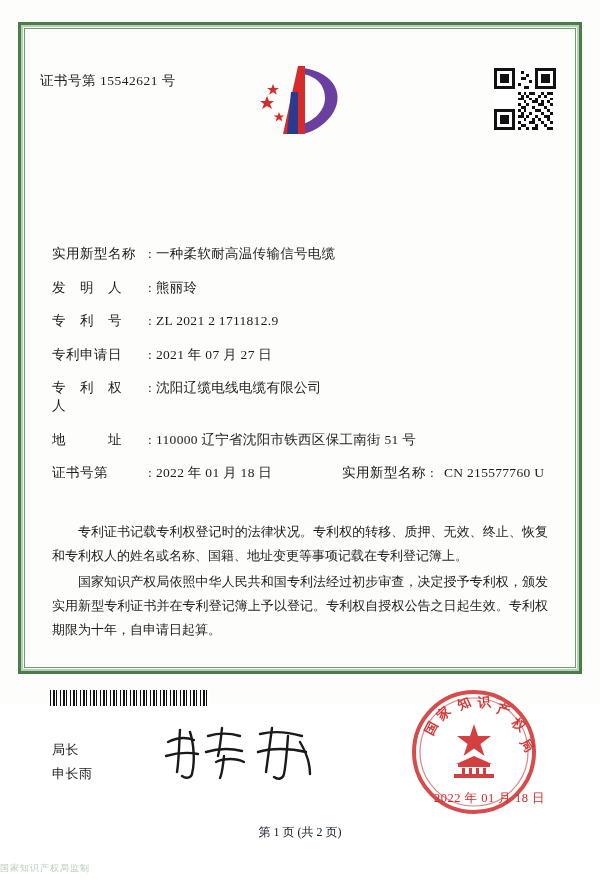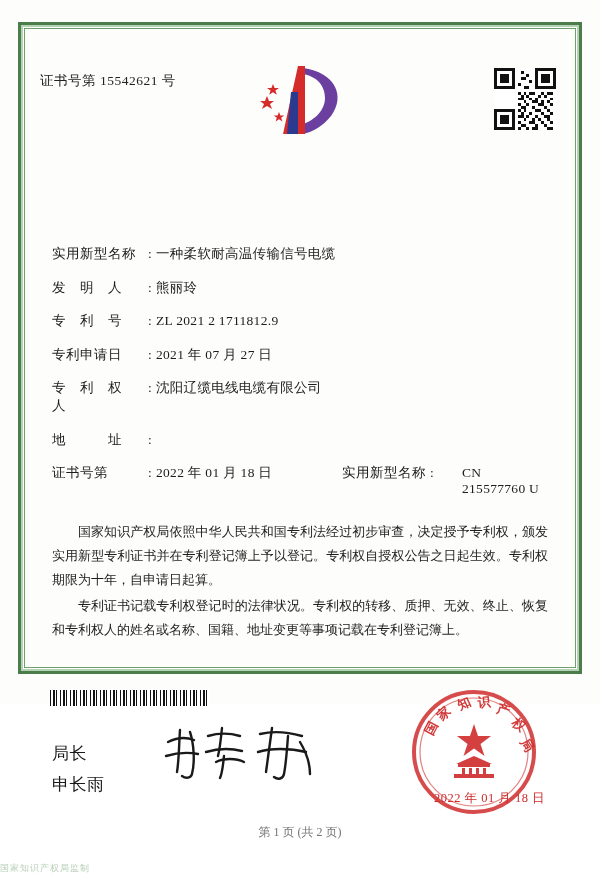--- a/index.html
+++ b/index.html
@@ -121,21 +121,21 @@
     flex: 0 0 auto;
     min-width: 160px;
   }
   .field-sub-label {
     flex: 0 0 auto;
     margin-left: 26px;
     letter-spacing: 0.5px;
   }
   .field-sub-value {
     flex: 1 1 auto;
-    margin-left: 24px;
+    margin-left: 6px;
     letter-spacing: 0.3px;
   }
 
   .body-text {
     position: absolute;
     left: 52px;
     right: 52px;
     top: 520px;
     font-size: 13px;
     line-height: 1.85;
@@ -161,21 +161,21 @@
       #fff 5px, #fff 6px,
       #111 6px, #111 7px,
       #fff 7px, #fff 10px
     );
   }
 
   .signature-block {
     position: absolute;
     left: 52px;
     top: 738px;
-    font-size: 17px;
+    font-size: 13px;
     line-height: 1.85;
     letter-spacing: 0.5px;
   }
   .handwriting {
     position: absolute;
     left: 160px;
     top: 722px;
     width: 165px;
     height: 62px;
   }
@@ -196,21 +196,21 @@
     letter-spacing: 0.5px;
   }
 
   .page-footer {
     position: absolute;
     left: 0;
     right: 0;
     top: 824px;
     text-align: center;
     font-size: 12px;
-    color: #737373;
+    color: #0f172a;
   }
   .watermark-foot {
     position: absolute;
     left: 0;
     right: 0;
     top: 862px;
     font-size: 9px;
     color: #b9cfb9;
     letter-spacing: 1px;
   }
@@ -348,36 +348,37 @@
 
     <div class="field-row">
       <div class="field-label">专　利　权　人</div>
       <div class="field-colon">:</div>
       <div class="field-value">沈阳辽缆电线电缆有限公司</div>
     </div>
 
     <div class="field-row">
       <div class="field-label">地　　　址</div>
       <div class="field-colon">:</div>
+      <div class="field-value">110000 辽宁省沈阳市铁西区保工南街 51 号</div>
     </div>
 
     <div class="field-row dual">
       <div class="field-label">证书号第</div>
       <div class="field-colon">:</div>
       <div class="field-value">2022 年 01 月 18 日</div>
       <div class="field-sub-label">实用新型名称</div>
       <div class="field-colon">:</div>
       <div class="field-sub-value">CN 215577760 U</div>
     </div>
 
   </div>
 
   <div class="body-text">
+    <p>专利证书记载专利权登记时的法律状况。专利权的转移、质押、无效、终止、恢复和专利权人的姓名或名称、国籍、地址变更等事项记载在专利登记簿上。</p>
     <p>国家知识产权局依照中华人民共和国专利法经过初步审查，决定授予专利权，颁发实用新型专利证书并在专利登记簿上予以登记。专利权自授权公告之日起生效。专利权期限为十年，自申请日起算。</p>
-    <p>专利证书记载专利权登记时的法律状况。专利权的转移、质押、无效、终止、恢复和专利权人的姓名或名称、国籍、地址变更等事项记载在专利登记簿上。</p>
   </div>
 
   <div class="barcode"></div>
 
   <div class="signature-block">
     <div>局长</div>
     <div>申长雨</div>
   </div>
 
   <div class="handwriting">

